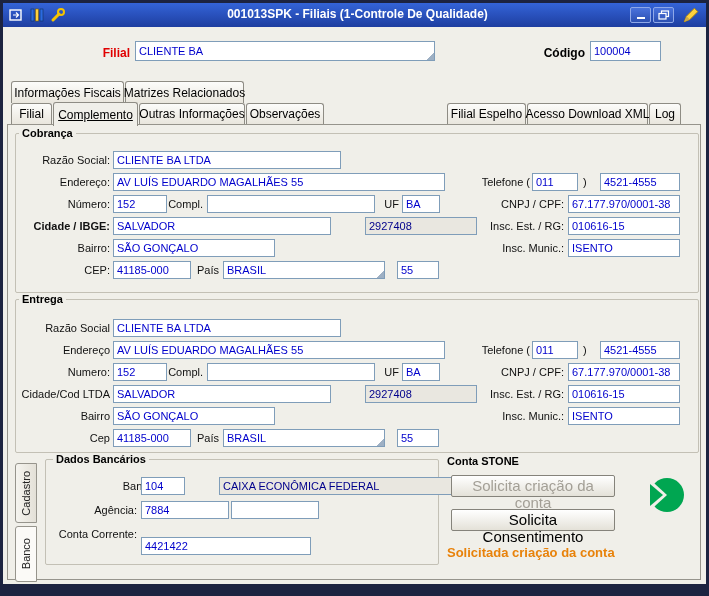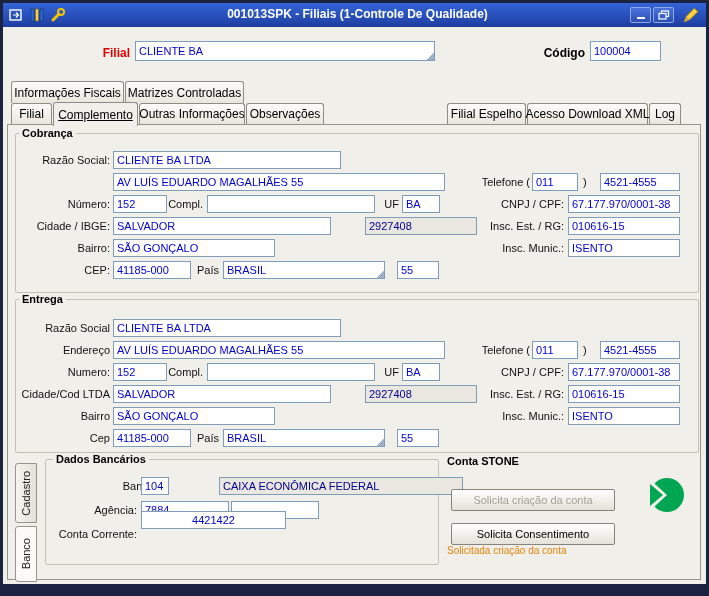--- a/index.html
+++ b/index.html
@@ -22,27 +22,27 @@
   .hlbl{position:absolute;font-size:12px;line-height:20px;font-weight:bold;text-align:right;white-space:nowrap;}
   .grp{position:absolute;border:1px solid #c3c0b5;border-radius:2px;}
   .grp-title{position:absolute;font-size:11px;font-weight:bold;background:#f0efe9;padding:0 3px;line-height:13px;z-index:1;}
   .tab{position:absolute;box-sizing:border-box;border:1px solid #8e8c84;border-bottom:none;border-radius:3px 3px 0 0;
        background:linear-gradient(#fcfcfa,#e9e6dd);font-size:12px;display:flex;align-items:center;justify-content:center;
        white-space:nowrap;cursor:default;z-index:2;height:21px;top:100px;}
   .tab.active{background:#f0efe9;z-index:3;top:99px;height:24px;text-decoration:underline;}
   .tab.row1{top:78px;height:22px;}
   .panel{position:absolute;left:4px;top:121px;width:694px;height:456px;border:1px solid #96948c;background:#f0efe9;box-sizing:border-box;}
   .btn{position:absolute;box-sizing:border-box;border:1px solid #85837b;border-radius:2px;
-       background:linear-gradient(#ffffff,#e4e1d8);font-size:11px;font-family:inherit;color:#000;cursor:default;margin-top:14px;}
+       background:linear-gradient(#ffffff,#e4e1d8);font-size:15px;font-family:inherit;color:#000;cursor:default;}
   .btn.disabled{color:#a39f96;}
   .vtab{position:absolute;box-sizing:border-box;width:22px;border:1px solid #96948c;border-radius:3px 0 0 3px;
         background:linear-gradient(90deg,#f5f4ef,#e3e0d7);display:flex;align-items:center;justify-content:center;cursor:default;}
   .vtab.active{background:#fbfaf7;}
   .vtab span{writing-mode:vertical-rl;transform:rotate(180deg);font-size:11px;color:#222;}
-  .status-orange{position:absolute;font-size:10px;font-weight:normal;color:var(--status-orange,#e8820a);white-space:nowrap;}
+  .status-orange{position:absolute;font-size:13px;font-weight:bold;color:var(--status-orange,#e8820a);white-space:nowrap;}
   .stone-title{position:absolute;font-size:11px;font-weight:bold;color:#000;}
   .corner{position:absolute;width:8px;height:8px;background:linear-gradient(135deg,transparent 55%,#9eb0c4 55%);}
 </style>
 </head>
 <body>
 
 <div id="window">
   <div id="frame">
 
     <div class="titlebar">
@@ -88,21 +88,21 @@
     <span class="hlbl" style="left:47px;top:40px;width:80px;color:var(--filial-red,#e00000);">Filial</span>
     <input class="fld hfld" style="left: 132px; top: 38px; width: 300px;" value="CLIENTE BA">
     <div class="corner" style="left:423px;top:49px;"></div>
     <span class="hlbl" style="left:502px;top:40px;width:80px;color:#000;">Código</span>
     <input class="fld hfld" style="left: 587px; top: 38px; width: 71px;" value="100004">
 
     <div class="tab row1" style="left:8px;width:113px;">
         <span>Informações Fiscais</span>
       </div>
     <div class="tab row1" style="left:122px;width:119px;">
-        <span>Matrizes Controladas</span>
+        <span>Matrizes Relacionados</span>
       </div>
 
     <div class="tab" style="left:8px;width:41px;">
         <span>Filial</span>
       </div>
     <div class="tab active" style="left:50px;width:85px;">
         <span>Complemento</span>
       </div>
     <div class="tab" style="left:136px;width:106px;">
         <span>Outras Informações</span>
@@ -121,36 +121,37 @@
       </div>
 
     <div class="panel"></div>
 
     <div class="grp" style="left:12px;top:130px;width:682px;height:158px;"></div>
     <span class="grp-title" style="left:16px;top:124px;">Cobrança</span>
 
     <span class="lbl" style="left:7px;top:148px;width:100px;">Razão Social:</span>
     <input class="fld" style="left: 110px; top: 148px; width: 228px;" value="CLIENTE BA LTDA">
 
+    <span class="lbl" style="left:7px;top:170px;width:100px;">Endereço:</span>
     <input class="fld" style="left: 110px; top: 170px; width: 332px;" value="AV LUÍS EDUARDO MAGALHÃES 55">
     <span class="lbl" style="left:427px;top:170px;width:100px;">Telefone (</span>
     <input class="fld" style="left: 529px; top: 170px; width: 46px;" value="011">
     <span class="lbl left" style="left:580px;top:170px;width:12px;">)</span>
     <input class="fld" style="left: 597px; top: 170px; width: 80px;" value="4521-4555">
 
     <span class="lbl" style="left:7px;top:192px;width:100px;">Número:</span>
     <input class="fld" style="left: 110px; top: 192px; width: 54px;" value="152">
     <span class="lbl" style="left:140px;top:192px;width:60px;">Compl.</span>
     <input class="fld" style="left: 204px; top: 192px; width: 168px;" value="">
     <span class="lbl" style="left:356px;top:192px;width:40px;">UF</span>
     <input class="fld" style="left: 399px; top: 192px; width: 38px;" value="BA">
     <span class="lbl" style="left:461px;top:192px;width:100px;">CNPJ / CPF:</span>
     <input class="fld" style="left: 565px; top: 192px; width: 112px;" value="67.177.970/0001-38">
 
-    <span class="lbl" style="left:7px;top:214px;width:100px;">Cidade / IBGE:</span>
+    <span class="lbl" style="left:7px;top:214px;width:100px;font-weight:bold;">Cidade / IBGE:</span>
     <input class="fld" style="left: 110px; top: 214px; width: 218px;" value="SALVADOR">
     <input class="fld ro" readonly="" style="left: 330px; top: 214px; width: 112px;" value="2927408">
     <span class="lbl" style="left:461px;top:214px;width:100px;">Insc. Est. / RG:</span>
     <input class="fld" style="left: 565px; top: 214px; width: 112px;" value="010616-15">
 
     <span class="lbl" style="left:7px;top:236px;width:100px;">Bairro:</span>
     <input class="fld" style="left: 110px; top: 236px; width: 162px;" value="SÃO GONÇALO">
     <span class="lbl" style="left:461px;top:236px;width:100px;">Insc. Munic.:</span>
     <input class="fld" style="left: 565px; top: 236px; width: 112px;" value="ISENTO">
 
@@ -205,29 +206,29 @@
         <span>Cadastro</span>
       </div>
     <div class="vtab active" style="left:12px;top:523px;height:56px;">
         <span>Banco</span>
       </div>
 
     <div class="grp" style="left:42px;top:456px;width:392px;height:104px;"></div>
     <span class="grp-title" style="left:50px;top:450px;">Dados Bancários</span>
 
     <span class="lbl" style="left:34px;top:474px;width:100px;margin-left:20px;">Banco:</span>
-    <input class="fld" style="left: 138px; top: 474px; width: 28px;" value="104">
+    <input class="fld" style="left: 138px; top: 474px; width: 44px;" value="104">
     <input class="fld ro" readonly="" style="left: 184px; top: 474px; width: 244px;" value="CAIXA ECONÔMICA FEDERAL">
 
     <span class="lbl" style="left:34px;top:498px;width:100px;">Agência:</span>
     <input class="fld" style="left: 138px; top: 498px; width: 88px;" value="7884">
     <input class="fld" style="left: 228px; top: 498px; width: 88px;" value="">
 
     <span class="lbl" style="left:34px;top:522px;width:100px;">Conta Corrente:</span>
-    <input class="fld" style="left: 138px; top: 508px; width: 145px; text-align: center;" value="4421422">
+    <input class="fld" style="left: 138px; top: 534px; width: 170px;" value="4421422">
 
     <span class="stone-title" style="left:444px;top:452px;">Conta STONE</span>
     <button class="btn disabled" disabled="" style="left:448px;top:472px;width:164px;height:22px;">Solicita criação da conta</button>
     <button class="btn" style="left:448px;top:506px;width:164px;height:22px;">Solicita Consentimento</button>
     <span class="status-orange" style="left:444px;top:542px;">Solicitada criação da conta</span>
 
     <span style="position:absolute;left:642px;top:472px;width:40px;height:40px;">
       <svg viewBox="0 0 40 40" width="40" height="40">
         <circle cx="22" cy="20" r="17" fill="var(--stone-green,#00a651)"></circle>
         <polygon points="22,20 -2,-2 -2,42" fill="#f0efe9"></polygon>

